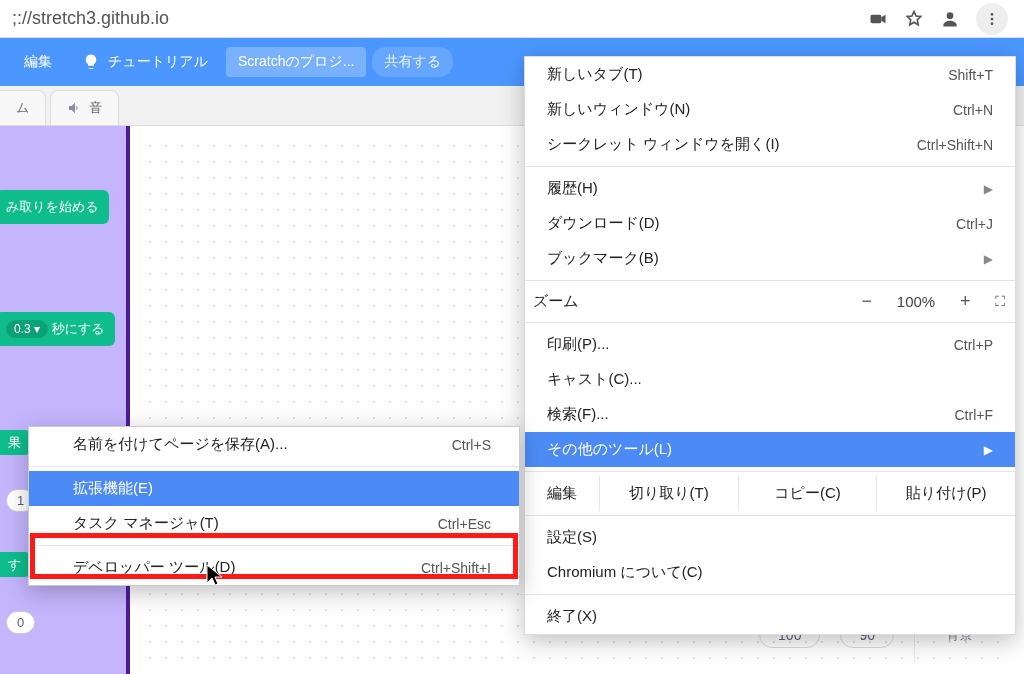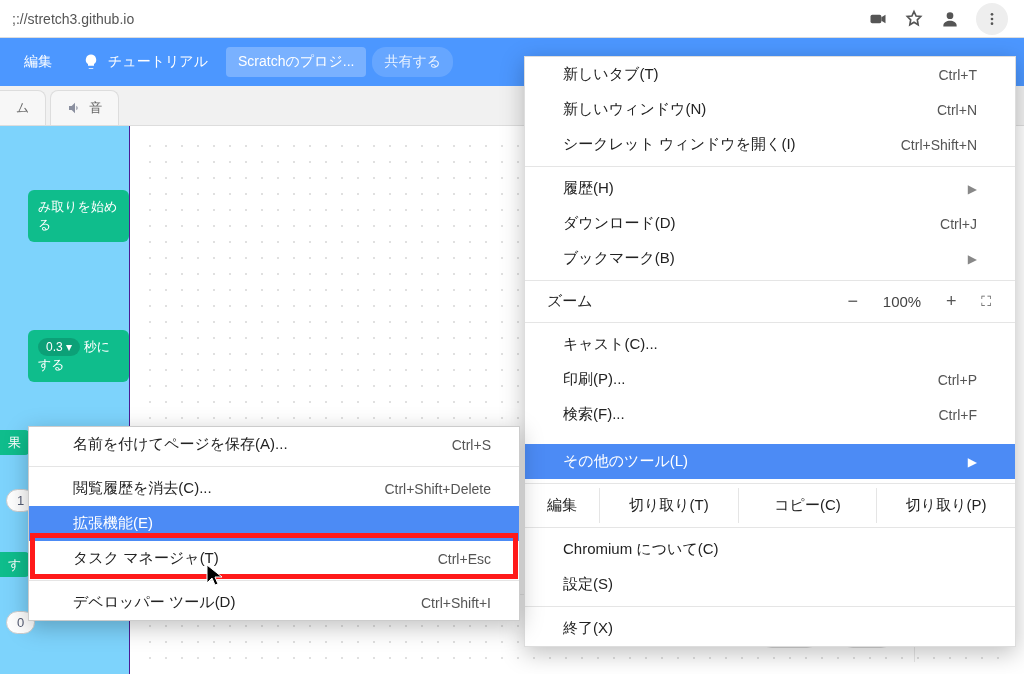--- a/index.html
+++ b/index.html
@@ -1,56 +1,56 @@
 <!DOCTYPE html>
 <html><head>
 <meta charset="utf-8">
 <style>
 * { margin: 0; padding: 0; box-sizing: border-box; font-family: "Segoe UI", Arial, sans-serif; }
 body { width: 1024px; height: 674px; overflow: hidden; background: #fff; position: relative; }
 
 .addressbar { height: 38px; display: flex; align-items: center; border-bottom: 1px solid #ddd; padding: 0 8px; }
-.url { flex: 1; color: #555; font-size: 14px; padding-left: 4px; }
+.url { flex: 1; color: #555; font-size: 18px; padding-left: 4px; }
 .addr-icons { display: flex; align-items: center; gap: 16px; padding-right: 8px; }
 .addr-icon { width: 20px; height: 20px; color: #555; display: flex; align-items: center; justify-content: center; }
 .kebab { width: 32px; height: 32px; border-radius: 50%; background: #eee; display: flex; align-items: center; justify-content: center; }
 
 .menubar { height: 48px; background: #4c97ff; display: flex; align-items: center; padding: 0 12px; gap: 6px; color: #fff; font-size: 14px; }
 .menubar .item { padding: 6px 12px; border-radius: 4px; display: flex; align-items: center; gap: 8px; }
 .menubar .proj { background: rgba(255,255,255,0.25); }
 .menubar .share { background: rgba(255,255,255,0.15); color: rgba(255,255,255,0.85); border-radius: 14px; }
 
 .tabs { height: 40px; background: #f1f1f1; display: flex; align-items: flex-end; gap: 4px; padding-left: 0; border-bottom: 1px solid #ddd; }
 .tab { padding: 8px 16px; border: 1px solid #ddd; border-bottom: none; border-radius: 8px 8px 0 0; background: #f7f7f7; display: flex; align-items: center; gap: 6px; color: #666; font-size: 13px; }
 .tab.partial { border-left: none; border-radius: 0 8px 0 0; }
 
 .workspace { position: absolute; top: 126px; left: 0; right: 0; bottom: 0; display: flex; }
-.palette { width: 130px; background: #7dd3fc; border-right: 1px solid #4c1d95; padding-top: 60px; padding-left: 32px; }
+.palette { width: 130px; background: #c4b5fd; border-right: 4px solid #4c1d95; padding-top: 60px; }
 .stage { flex: 1; background: #fff; background-image: radial-gradient(#e0e0e0 1px, transparent 1px); background-size: 16px 16px; margin: 12px; position: relative; border-radius: 6px; }
 
 .block { background: #0fbd8c; color: #fff; font-size: 13px; border-radius: 6px; padding: 8px 10px; margin: 4px 0 4px -4px; display: inline-block; position: relative; }
 .block.small { background: #0fbd8c; }
 .block .valchip { background: rgba(0,0,0,0.15); padding: 2px 8px; border-radius: 10px; font-size: 12px; display: inline-block; }
 
 .sprite { position: absolute; top: 50px; right: 70px; width: 50px; height: 50px; }
 .sprite svg { width: 100%; height: 100%; }
 
 .left-chips { position: absolute; left: 0; top: 430px; width: 40px; }
 .chip-row { display: flex; align-items: center; margin: 8px 0; }
 .chip-label-box { background: #0fbd8c; color:#fff; border-radius:4px; padding:6px 8px; font-size:13px; border-top-left-radius:0; border-bottom-left-radius:0; line-height:1; }
 .chip-pill { background: #fff; border: 1px solid #ccc; border-radius: 999px; padding: 4px 10px; font-size: 13px; color: #575e75; margin-left: 6px; line-height:1; }
 
 
 .chrome-menu { position: absolute; top: 56px; right: 8px; width: 492px; background: #fff; box-shadow: 0 6px 22px rgba(0,0,0,.25); font-size: 15px; color: #222; z-index: 50; border: 1px solid #ddd; }
-.cm-item { display: flex; align-items: center; justify-content: space-between; padding: 8px 38px; white-space: nowrap; }
+.cm-item { display: flex; align-items: center; justify-content: space-between; padding: 8px 22px; white-space: nowrap; }
 .cm-item .shortcut { color: #555; font-size: 14px; }
-.cm-item.highlight { background: #4c8bf5; color: #fff; margin-top: 12px; }
+.cm-item.highlight { background: #4c8bf5; color: #fff; }
 .cm-item.highlight .shortcut, .cm-item.highlight .chevron { color: #fff; }
 .cm-sep { height: 1px; background: #e5e5e5; margin: 4px 0; }
-.cm-zoom { display: flex; align-items: center; padding: 6px 22px; }
+.cm-zoom { display: flex; align-items: center; padding: 6px 8px; }
 .cm-zoom-label { flex: 1; }
 .cm-zoom-ctrl { display: flex; align-items: center; gap: 18px; color: #444; }
 .cm-zoom-btn { width: 24px; text-align: center; font-size: 18px; color: #555; }
 .fullscreen-icon { font-size: 14px; letter-spacing: 2px; color: #555; }
 .cm-editrow { display: flex; align-items: center; }
 .cm-editrow .ed-label { padding: 8px 22px; }
 .cm-editrow .ed-cell { flex: 1; text-align: center; padding: 8px 0; border-left: 1px solid #e5e5e5; }
 .chevron { color: #888; font-size: 12px; margin-left: 8px; }
 
 
@@ -165,21 +165,21 @@
 <div class="stage-footer">
   <div style="flex:1"></div>
   <span class="pillval">100</span>
   <span class="pillval">90</span>
   <div class="bg-panel">背景</div>
 </div>
 
 <div class="chrome-menu">
   <div class="cm-item">
       <span>新しいタブ(T)</span>
-      <span class="shortcut">Ctrl+T</span>
+      <span class="shortcut">Shift+T</span>
     </div>
   <div class="cm-item">
       <span>新しいウィンドウ(N)</span>
       <span class="shortcut">Ctrl+N</span>
     </div>
   <div class="cm-item">
       <span>シークレット ウィンドウを開く(I)</span>
       <span class="shortcut">Ctrl+Shift+N</span>
     </div>
   <div class="cm-sep"></div>
@@ -200,68 +200,64 @@
     <span class="cm-zoom-label">ズーム</span>
     <div class="cm-zoom-ctrl">
       <span class="cm-zoom-btn">−</span>
       <span>100%</span>
       <span class="cm-zoom-btn">+</span>
       <span class="fullscreen-icon">⛶</span>
     </div>
   </div>
   <div class="cm-sep"></div>
   <div class="cm-item">
-      <span>キャスト(C)...</span>
-      <span></span>
-    </div>
-  <div class="cm-item">
       <span>印刷(P)...</span>
       <span class="shortcut">Ctrl+P</span>
+    </div>
+  <div class="cm-item">
+      <span>キャスト(C)...</span>
+      <span></span>
     </div>
   <div class="cm-item">
       <span>検索(F)...</span>
       <span class="shortcut">Ctrl+F</span>
     </div>
   <div class="cm-item highlight">
       <span>その他のツール(L)</span>
       <span class="chevron">▶</span>
     </div>
   <div class="cm-sep"></div>
   <div class="cm-editrow">
     <span class="ed-label">編集</span>
     <span class="ed-cell">切り取り(T)</span>
     <span class="ed-cell">コピー(C)</span>
-    <span class="ed-cell">切り取り(P)</span>
-  </div>
-  <div class="cm-sep"></div>
+    <span class="ed-cell">貼り付け(P)</span>
+  </div>
+  <div class="cm-sep"></div>
+  <div class="cm-item">
+      <span>設定(S)</span>
+      <span></span>
+    </div>
   <div class="cm-item">
       <span>Chromium について(C)</span>
-      <span></span>
-    </div>
-  <div class="cm-item">
-      <span>設定(S)</span>
       <span></span>
     </div>
   <div class="cm-sep"></div>
   <div class="cm-item">
       <span>終了(X)</span>
       <span></span>
     </div>
 </div>
 
 <div class="submenu">
   <div class="sm-item">
       <span>名前を付けてページを保存(A)...</span>
       <span class="shortcut">Ctrl+S</span>
     </div>
   <div class="sm-sep"></div>
-  <div class="sm-item">
-      <span>閲覧履歴を消去(C)...</span>
-      <span class="shortcut">Ctrl+Shift+Delete</span>
-    </div>
   <div class="sm-item selected">
       <span>拡張機能(E)</span>
       <span></span>
     </div>
   <div class="sm-item">
       <span>タスク マネージャ(T)</span>
       <span class="shortcut">Ctrl+Esc</span>
     </div>
   <div class="sm-sep"></div>
   <div class="sm-item">

